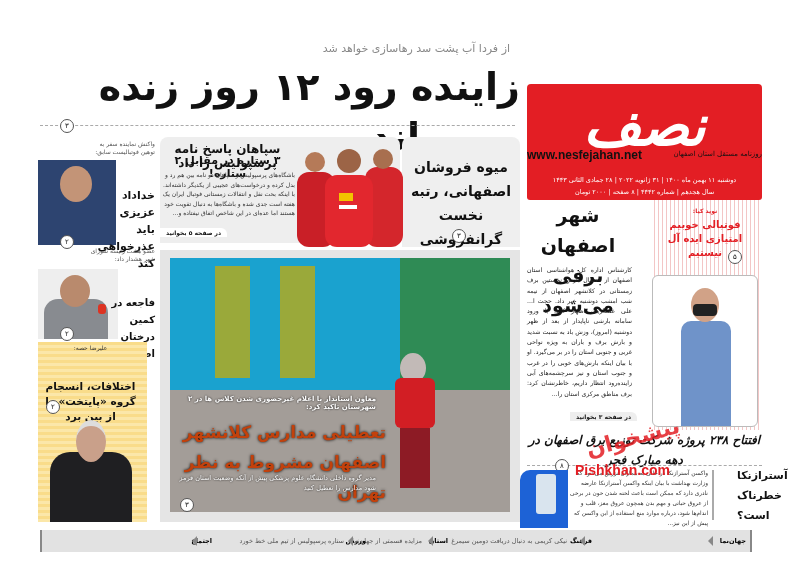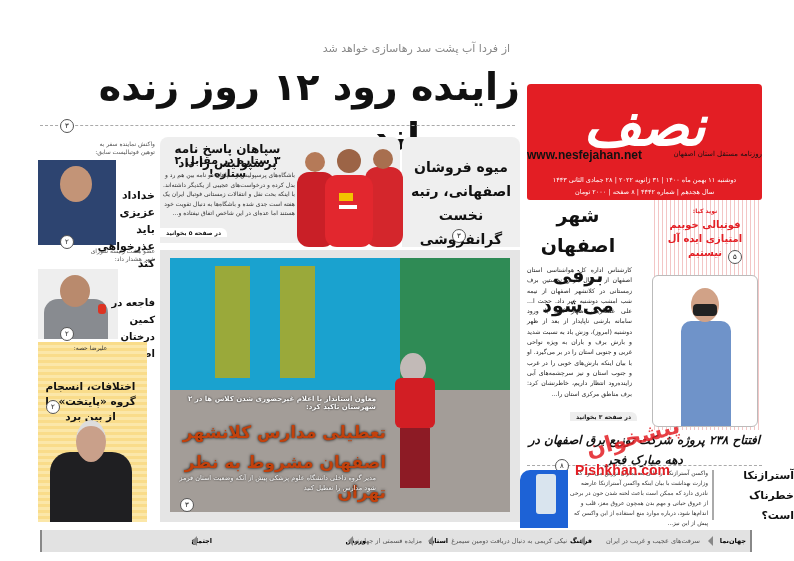--- a/index.html
+++ b/index.html
@@ -39,21 +39,21 @@
   .lc-k{font-size:6px;color:#555;line-height:8px;}
   .lc-h{font-size:11px;font-weight:bold;line-height:17px;margin-top:27px;}
   .yellowbox{left:38px;top:342px;width:109px;height:180px;background:repeating-linear-gradient(#f9dc8a 0 3px,#fbe7a9 3px 6px);}
   
   .snow-h{left:522px;top:200px;width:112px;font-size:19px;font-weight:900;line-height:30px;text-align:center;direction:rtl;}
   .snow-b{left:527px;top:265px;width:105px;font-size:6.2px;line-height:10.3px;color:#222;text-align:justify;direction:rtl;}
   .redlines{left:651px;top:200px;width:108px;height:230px;background:repeating-linear-gradient(90deg,#fff 0 3px,#f3c6c6 3px 4px);}
   .football-t{left:651px;top:204px;width:108px;text-align:center;direction:rtl;color:#e31e24;font-size:10px;font-weight:900;line-height:14px;}
   .manframe{left:652px;top:275px;width:104px;height:150px;border:1px solid #bbb;border-radius:6px;background:#fff;overflow:hidden;}
   .fajr{left:527px;top:430px;width:235px;font-size:12px;font-weight:900;line-height:20px;text-align:center;direction:rtl;font-style:italic;}
-  .astra-h{left:737px;top:466px;width:57px;font-size:11px;font-weight:bold;line-height:20px;text-align:right;direction:rtl;}
+  .astra-h{left:737px;top:466px;width:57px;font-size:11px;font-weight:bold;line-height:20px;text-align:left;direction:rtl;}
   .astra-b{left:568px;top:468px;width:140px;font-size:5.8px;line-height:10px;color:#333;direction:rtl;text-align:right;}
   .watermark{left:575px;top:462px;color:#e31e24;font-family:"Liberation Sans",sans-serif;font-size:14px;font-weight:bold;}
   .watermark-fa{left:585px;top:425px;color:#e31e24;font-size:22px;font-weight:bold;opacity:.85;transform:rotate(-15deg);}
   
   .bottombar{left:40px;top:530px;width:712px;height:22px;background:#e2e2e2;}
   .bb-item{position:absolute;top:0;height:22px;line-height:22px;font-size:6.5px;direction:rtl;white-space:nowrap;}
   .bb-cat{font-weight:bold;color:#000;}
   .bb-txt{color:#555;}
   .bb-arrow{position:absolute;top:6px;width:0;height:0;border-top:5px solid transparent;border-bottom:5px solid transparent;border-right:5px solid #888;}
 </style>
@@ -170,28 +170,28 @@
 <div class="abs watermark">Pishkhan.com</div>
 
 <div class="abs bottombar">
   <div style="position:absolute;right:0;top:0;width:2px;height:22px;background:#888;"></div>
   <div style="position:absolute;left:0;top:0;width:2px;height:22px;background:#888;"></div>
 
   <div class="bb-item" style="right:6px;margin-left:17px;">
     <span class="bb-cat">جهان‌نما</span>
   </div>
   <div class="bb-arrow" style="left:668px;"></div>
-  <div class="bb-item bb-txt" style="right:52px;">سرقت‌های عجیب و غریب در ایران</div>
 
   <div class="bb-item bb-cat" style="right:160px;">فرهنگ</div>
   <div class="bb-arrow" style="left:540px;"></div>
   <div class="bb-item bb-txt" style="right:185px;">نیکی کریمی به دنبال دریافت دومین سیمرغ</div>
 
   <div class="bb-item bb-cat" style="right:304px;">استان</div>
   <div class="bb-arrow" style="left:388px;"></div>
   <div class="bb-item bb-txt" style="right:330px;">مزایده قسمتی از جهان‌نما</div>
 
   <div class="bb-item bb-cat" style="right:386px;">ورزش</div>
   <div class="bb-arrow" style="left:308px;"></div>
+  <div class="bb-item bb-txt" style="right:408px;">ستاره پرسپولیس از تیم ملی خط خورد</div>
 
   <div class="bb-item bb-cat" style="right:540px;">اجتماع</div>
   <div class="bb-arrow" style="left:152px;"></div>
 </div>
 
 </body></html>

